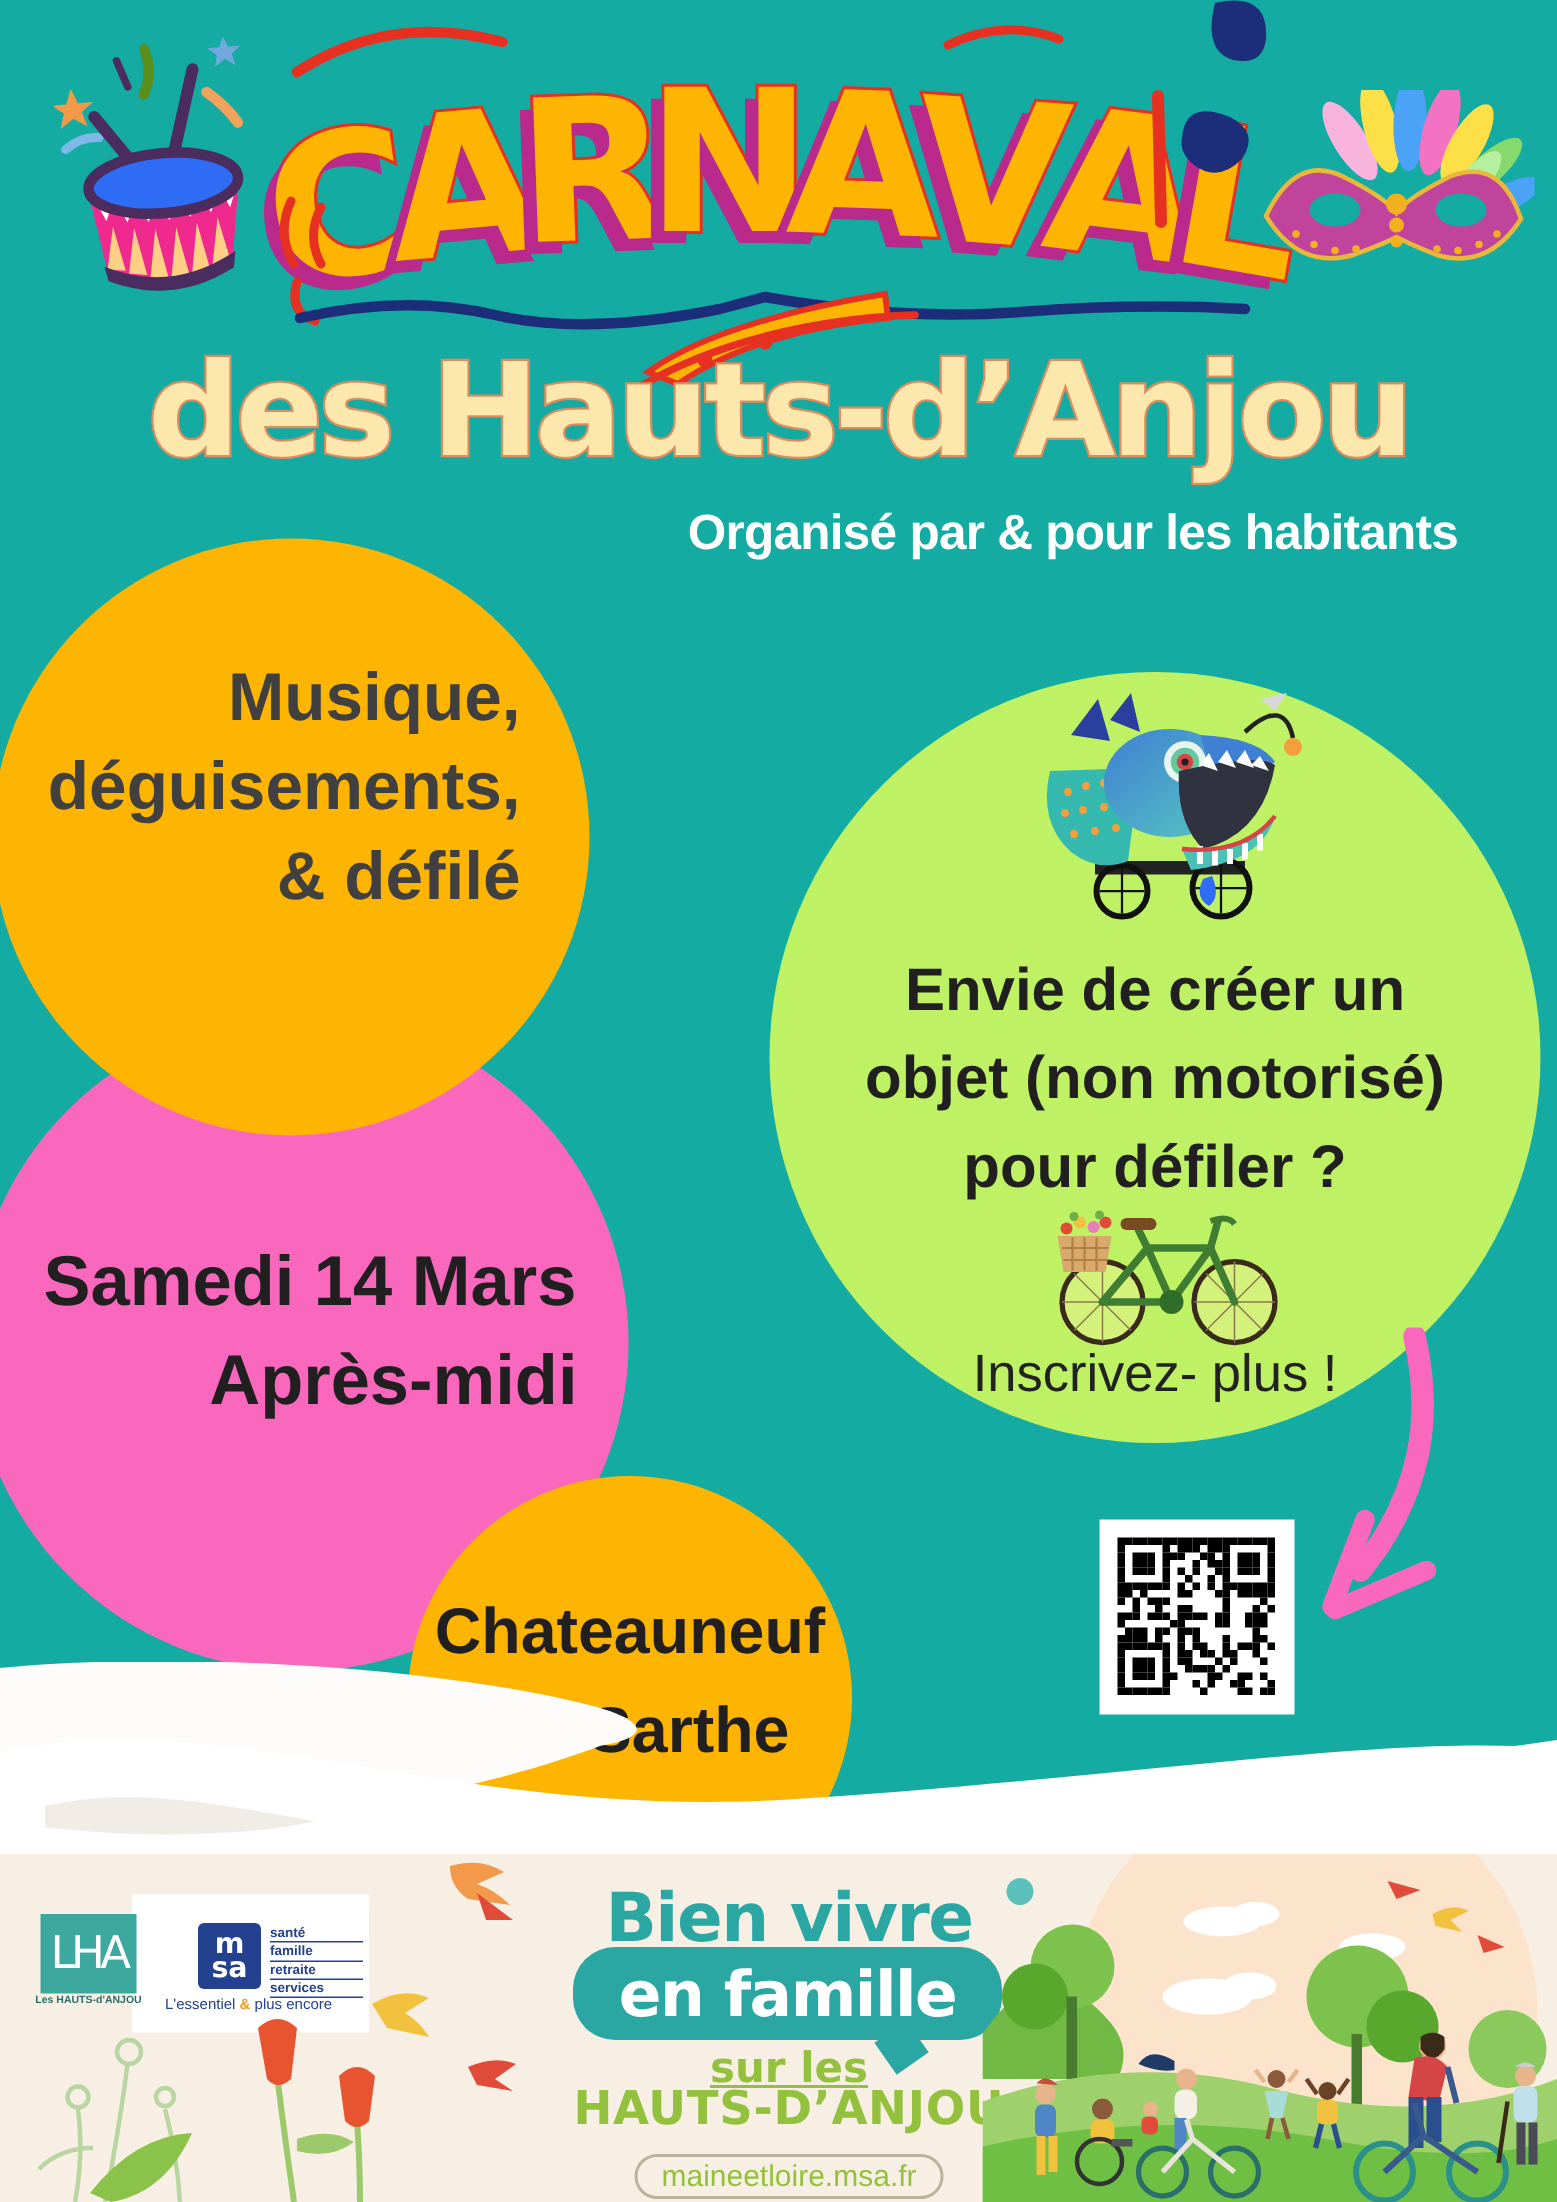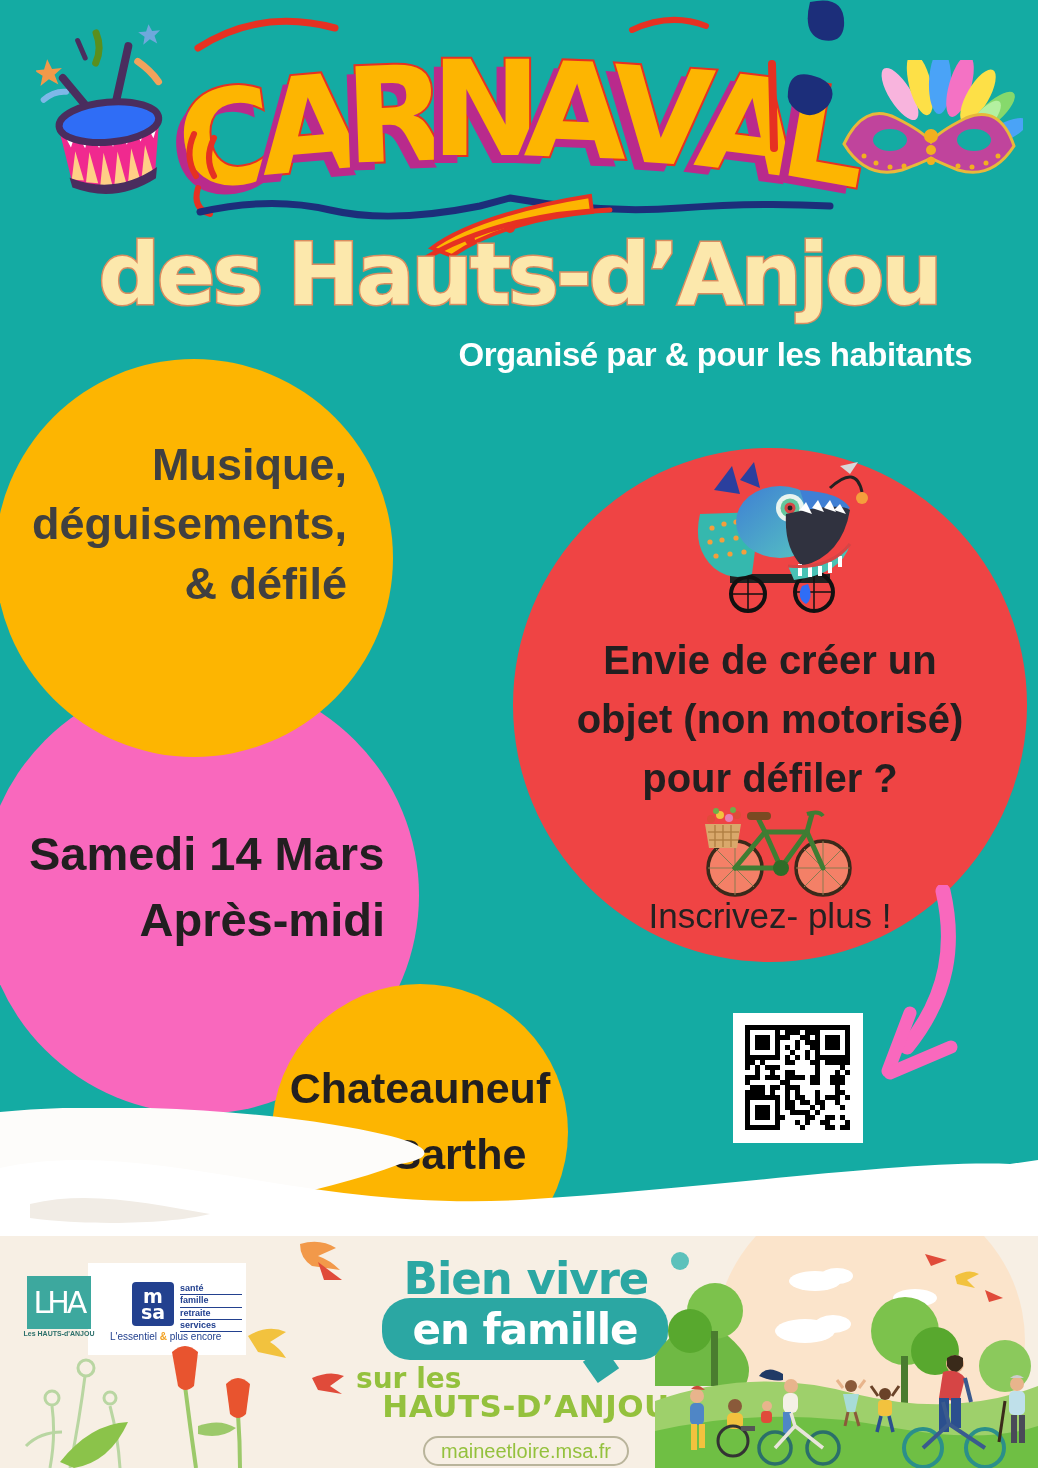--- a/index.html
+++ b/index.html
@@ -18,21 +18,21 @@
         -webkit-text-stroke:3px #db8d60;paint-order:stroke;white-space:nowrap;}
   .organised{right:66px;top:336px;font-weight:bold;font-size:33px;color:#fff;letter-spacing:-0.5px;}
 
   
   .c-activities{left:-5px;top:359px;width:398px;height:398px;background:#fdb501;z-index:3;}
   .activities-txt{position:absolute;right:46px;top:76px;text-align:right;font-weight:bold;
         font-size:45px;line-height:1.32;color:#404040;}
   .c-date{left:-19px;top:676px;width:438px;height:438px;background:#f968bd;z-index:2;}
   .date-l1{position:absolute;left:48px;top:150px;font-weight:bold;font-size:47px;color:#221f20;white-space:nowrap;}
   .date-l2{position:absolute;right:34px;top:216px;font-weight:bold;font-size:47px;color:#221f20;white-space:nowrap;}
-  .c-create{left:513px;top:448px;width:514px;height:514px;background:#ef4444;z-index:3;}
+  .c-create{left:513px;top:448px;width:514px;height:514px;background:#bef264;z-index:3;}
   .question-txt{position:absolute;left:0;top:183px;width:100%;text-align:center;font-weight:bold;
         font-size:40px;line-height:1.47;color:#221f20;}
   .signup{position:absolute;left:0;top:448px;width:100%;text-align:center;font-size:35px;color:#222;}
   .c-location{left:272px;top:984px;width:296px;height:296px;background:#fdb501;z-index:4;}
   .loc-l1{position:absolute;left:0;top:80px;width:100%;text-align:center;font-weight:bold;font-size:43px;color:#221f20;}
   .loc-l2{position:absolute;left:0;top:146px;width:100%;text-align:center;font-weight:bold;font-size:43px;color:#221f20;}
 
   
   .qr-box{left:733px;top:1013px;width:130px;height:130px;background:#fff;z-index:5;}
   .qr-grid{position:absolute;left:12px;top:12px;width:105px;height:105px;display:grid;
@@ -55,22 +55,22 @@
   .msa-services span{display:block;border-bottom:1px solid #23418f;padding-right:26px;}
   .msa-tagline{position:absolute;left:110px;top:95px;font-size:10px;color:#23418f;white-space:nowrap;}
   .msa-amp{color:#f2a01f;font-weight:bold;}
   .bien-vivre{position:absolute;left:356px;top:16px;width:340px;text-align:center;font-family:"DejaVu Sans",sans-serif;
         font-weight:bold;font-size:45px;color:#2ba7a3;letter-spacing:-1px;}
   .bubble{position:absolute;left:382px;top:62px;width:286px;height:62px;background:#2ba7a3;border-radius:28px;
         display:flex;align-items:center;justify-content:center;}
   .bubble span{font-family:"DejaVu Sans",sans-serif;font-weight:bold;font-size:42px;color:#fff;letter-spacing:-1px;}
   .bubble-tail{position:absolute;left:588px;top:116px;width:26px;height:26px;background:#2ba7a3;
         transform:rotate(55deg);}
-  .sur-les{position:absolute;left:356px;top:126px;width:340px;text-align:left;font-family:"DejaVu Sans",sans-serif;
-        font-weight:bold;font-size:28px;color:#94c13d;}
+  .sur-les{position:absolute;left:356px;top:126px;width:340px;text-align:center;font-family:"DejaVu Sans",sans-serif;
+        font-weight:bold;font-size:28px;color:#94c13d;text-decoration:underline;}
   .hauts{position:absolute;left:336px;top:152px;width:380px;text-align:center;font-family:"DejaVu Sans",sans-serif;
         font-weight:bold;font-size:31px;color:#94c13d;letter-spacing:0.5px;}
   .site-pill{position:absolute;left:423px;top:200px;width:202px;height:26px;border:2px solid #b9b49b;
         border-radius:15px;display:flex;align-items:center;justify-content:center;background:#f7efe4;}
   .site-pill span{font-size:20px;font-weight:normal;color:#94c13d;}
 </style>
 </head>
 <body>
 
 <div class="page">

